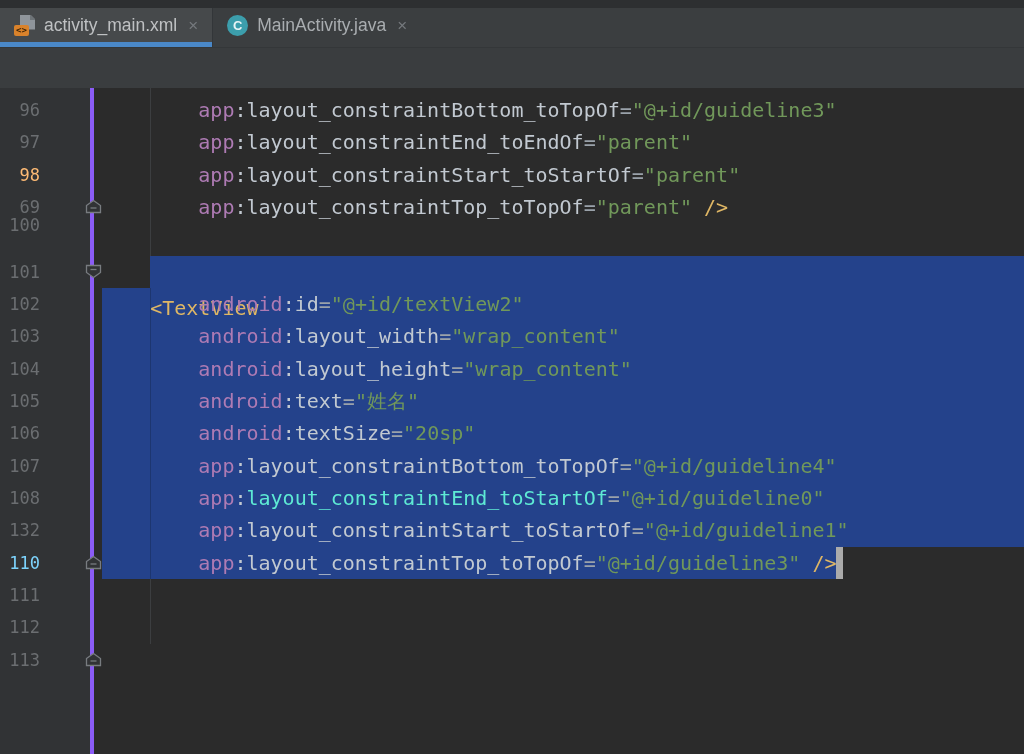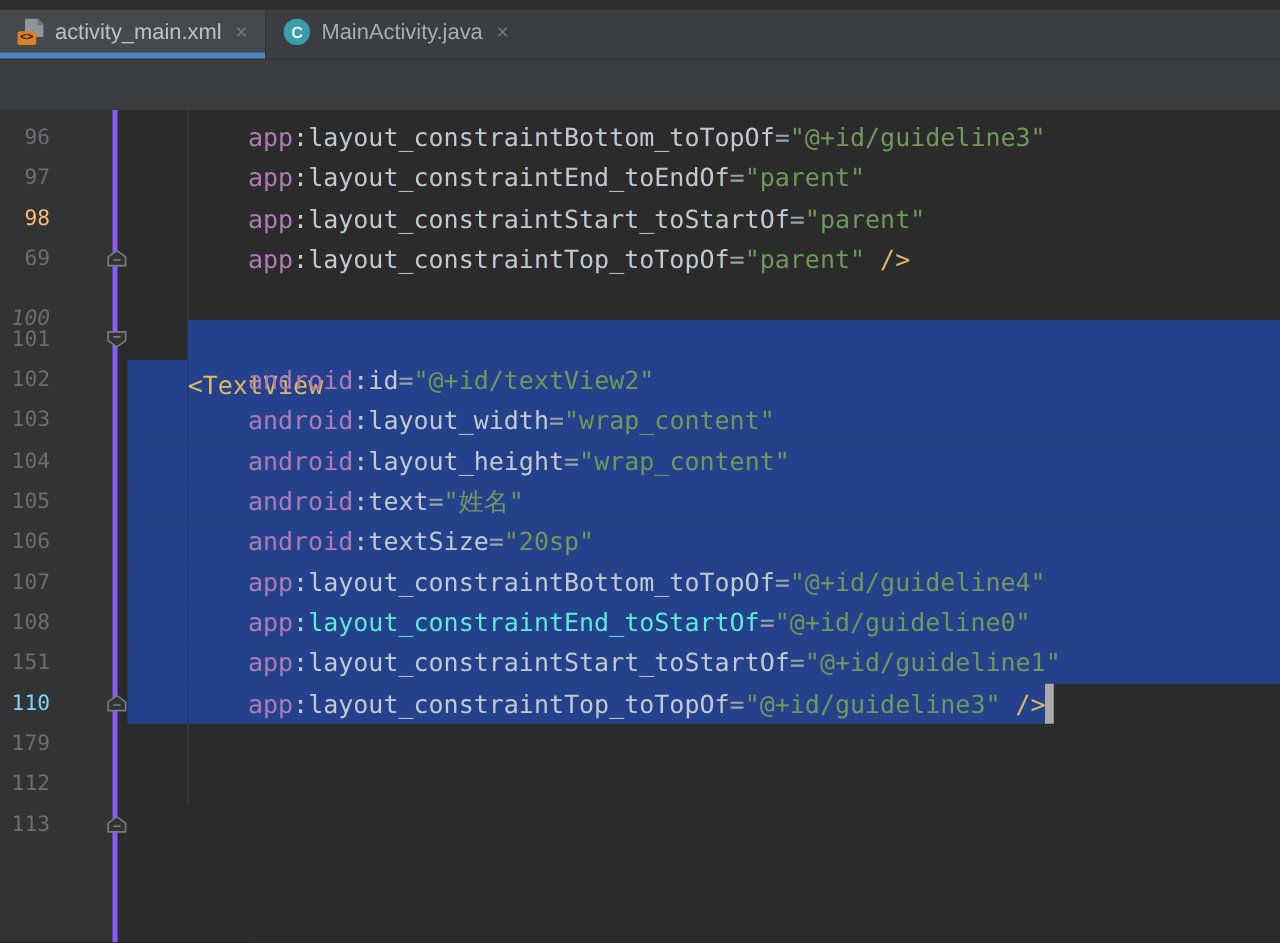--- a/index.html
+++ b/index.html
@@ -70,32 +70,32 @@
   </div>
 
   <div class="toolbar-strip"></div>
 
   <div class="editor">
     <div class="gutter">
         <div class="ln" style="top: 6px; color: rgb(107, 110, 113);">96</div>
         <div class="ln" style="top: 38.33px; color: rgb(107, 110, 113);">97</div>
         <div class="ln" style="top: 70.66px; color: #fdba74;">98</div>
         <div class="ln" style="top: 102.99px; color: rgb(107, 110, 113);">69</div>
-        <div class="ln" style="top: 151px; color: rgb(107, 110, 113); font-style: italic;">100</div>
+        <div class="ln" style="top: 121px; color: rgb(107, 110, 113);">100</div>
         <div class="ln" style="top: 167.65px; color: rgb(107, 110, 113);">101</div>
         <div class="ln" style="top: 199.98px; color: rgb(107, 110, 113);">102</div>
         <div class="ln" style="top: 232.31px; color: rgb(107, 110, 113);">103</div>
         <div class="ln" style="top: 264.64px; color: rgb(107, 110, 113);">104</div>
         <div class="ln" style="top: 296.97px; color: rgb(107, 110, 113);">105</div>
         <div class="ln" style="top: 329.3px; color: rgb(107, 110, 113);">106</div>
         <div class="ln" style="top: 361.63px; color: rgb(107, 110, 113);">107</div>
         <div class="ln" style="top: 393.96px; color: rgb(107, 110, 113);">108</div>
-        <div class="ln" style="top: 426.29px; color: rgb(107, 110, 113);">151</div>
+        <div class="ln" style="top: 426.29px; color: rgb(107, 110, 113);">132</div>
         <div class="ln" style="top: 458.62px; color: #7dd3fc;">110</div>
-        <div class="ln" style="top: 490.95px; color: rgb(107, 110, 113);">179</div>
+        <div class="ln" style="top: 490.95px; color: rgb(107, 110, 113);">111</div>
         <div class="ln" style="top: 523.28px; color: rgb(107, 110, 113);">112</div>
         <div class="ln" style="top: 555.61px; color: rgb(107, 110, 113);">113</div>
       </div>
     <div class="code-area">
         <div class="cl" style="top: 6px;"><span style="color: rgb(169, 183, 198);">        </span><span style="color: rgb(174, 123, 180);">app</span><span style="color: rgb(194, 201, 209);">:</span><span style="color: rgb(194, 201, 209);">layout_constraintBottom_toTopOf</span><span style="color: rgb(154, 162, 170);">=</span><span style="color: rgb(113, 152, 90);">"@+id/guideline3"</span></div>
         <div class="cl" style="top: 38.33px;"><span style="color: rgb(169, 183, 198);">        </span><span style="color: rgb(174, 123, 180);">app</span><span style="color: rgb(194, 201, 209);">:</span><span style="color: rgb(194, 201, 209);">layout_constraintEnd_toEndOf</span><span style="color: rgb(154, 162, 170);">=</span><span style="color: rgb(113, 152, 90);">"parent"</span></div>
         <div class="cl" style="top: 70.66px;"><span style="color: rgb(169, 183, 198);">        </span><span style="color: rgb(174, 123, 180);">app</span><span style="color: rgb(194, 201, 209);">:</span><span style="color: rgb(194, 201, 209);">layout_constraintStart_toStartOf</span><span style="color: rgb(154, 162, 170);">=</span><span style="color: rgb(113, 152, 90);">"parent"</span></div>
         <div class="cl" style="top: 102.99px;"><span style="color: rgb(169, 183, 198);">        </span><span style="color: rgb(174, 123, 180);">app</span><span style="color: rgb(194, 201, 209);">:</span><span style="color: rgb(194, 201, 209);">layout_constraintTop_toTopOf</span><span style="color: rgb(154, 162, 170);">=</span><span style="color: rgb(113, 152, 90);">"parent"</span><span style="color: rgb(169, 183, 198);"> </span><span style="color: rgb(223, 183, 101);">/&gt;</span></div>
         <div class="cl" style="top: 135.32px;"></div>
         <div class="selbox" style="left: 56.16px; top: 167.65px; height: 32.33px; background: rgb(36, 66, 139); right: 0px;"></div>

